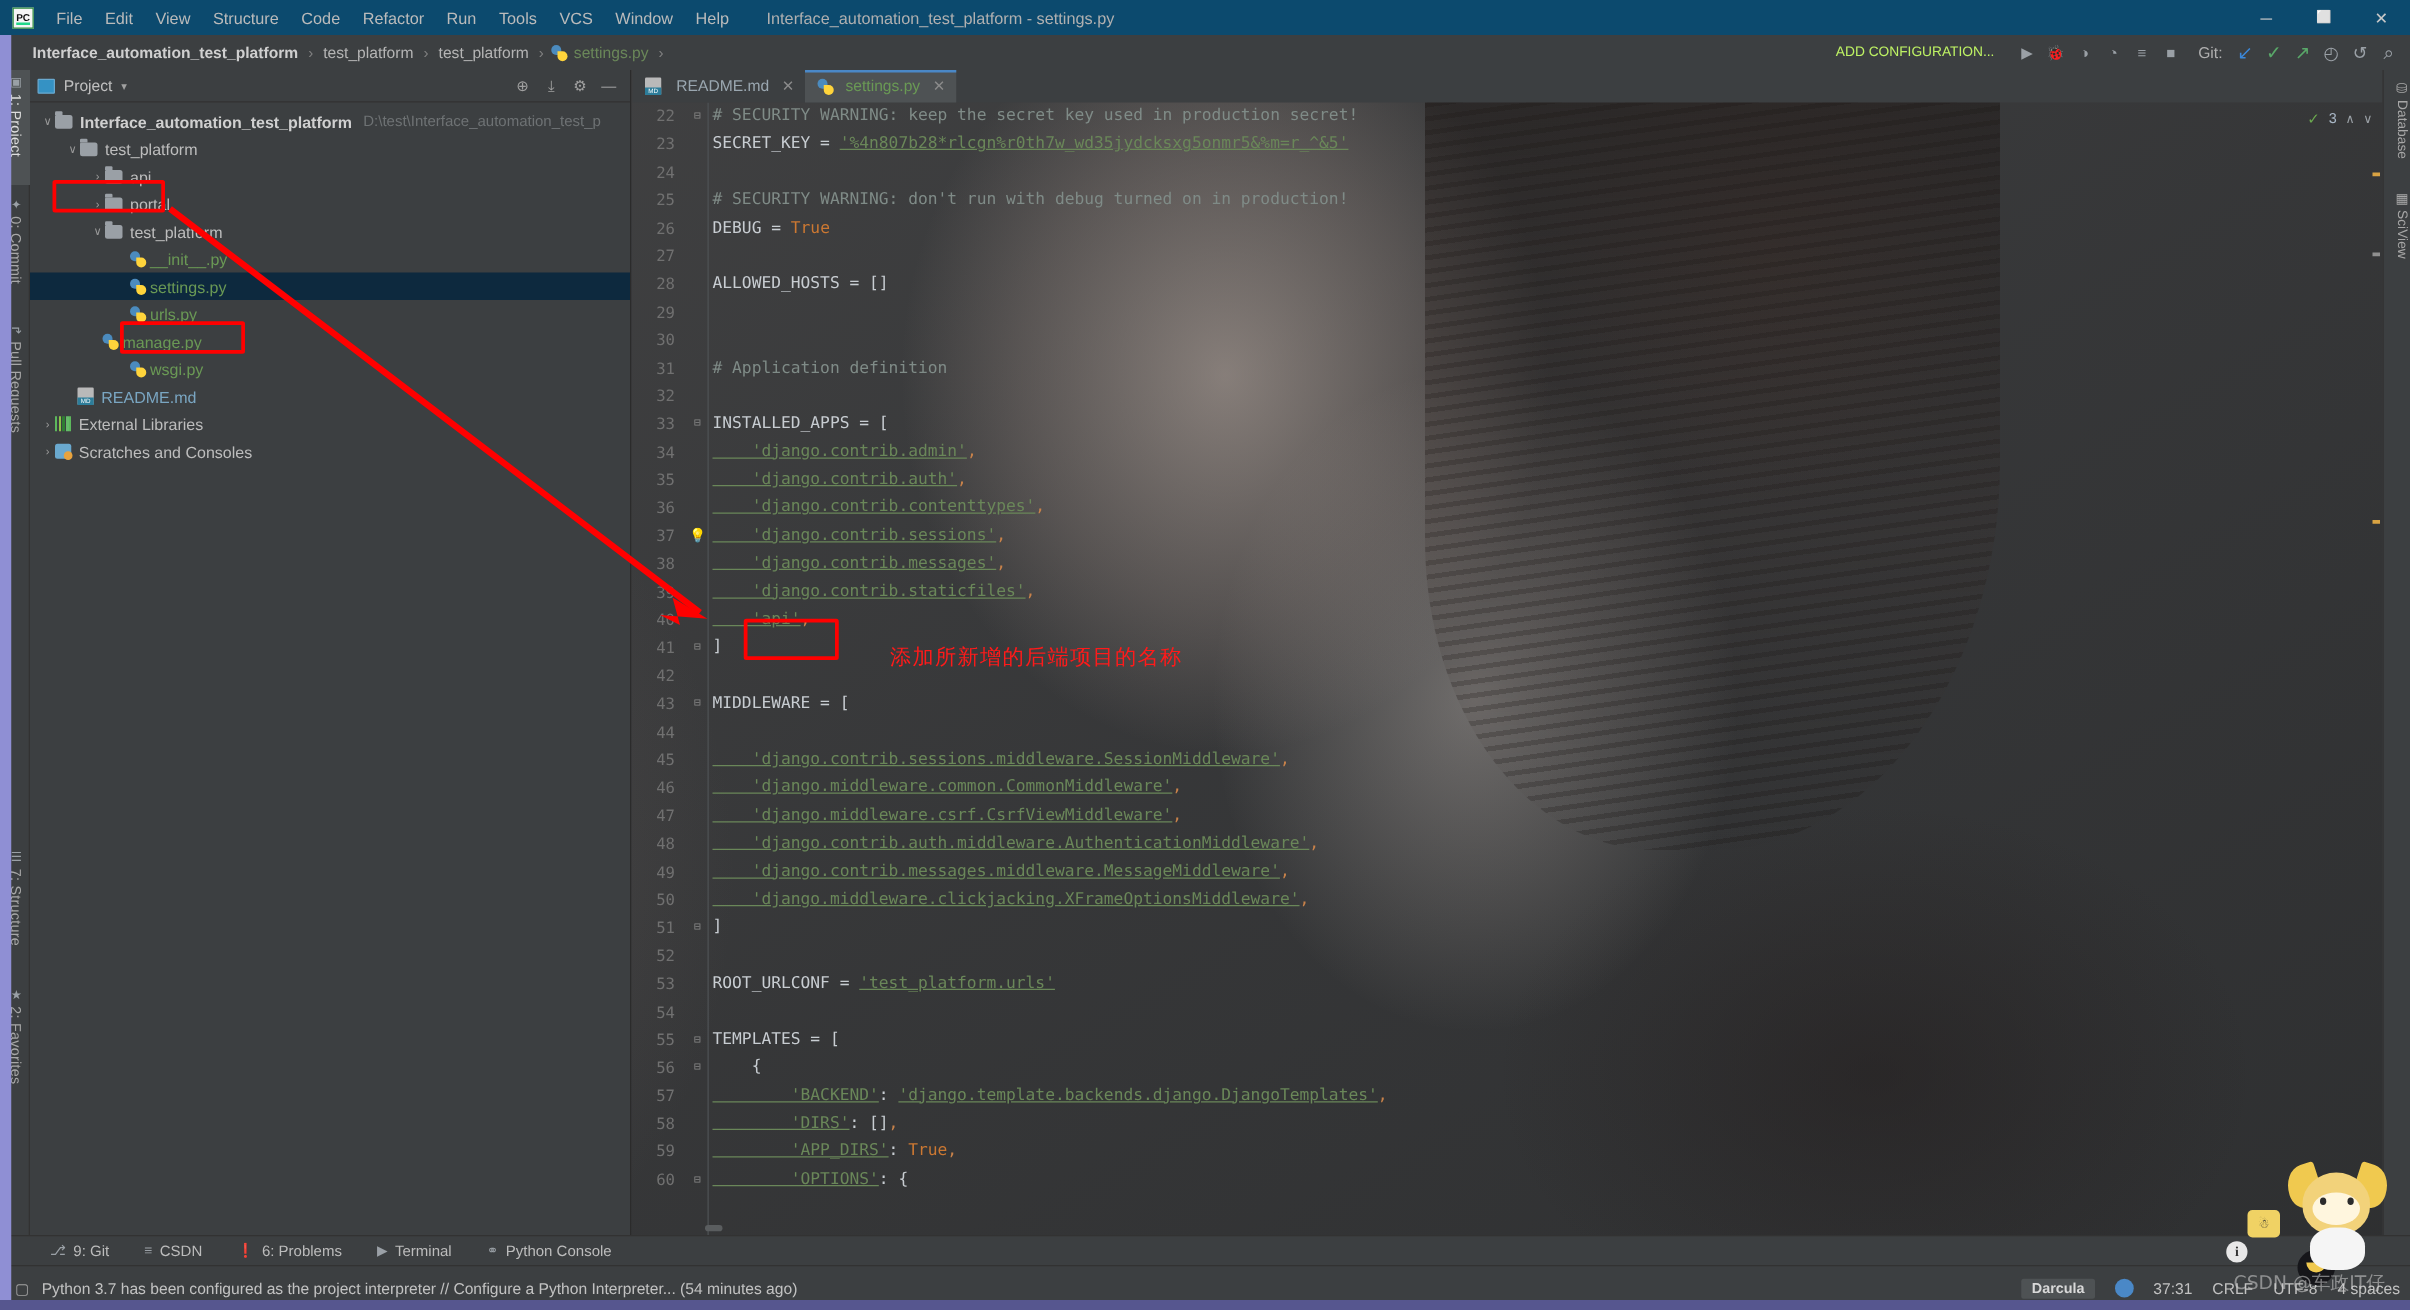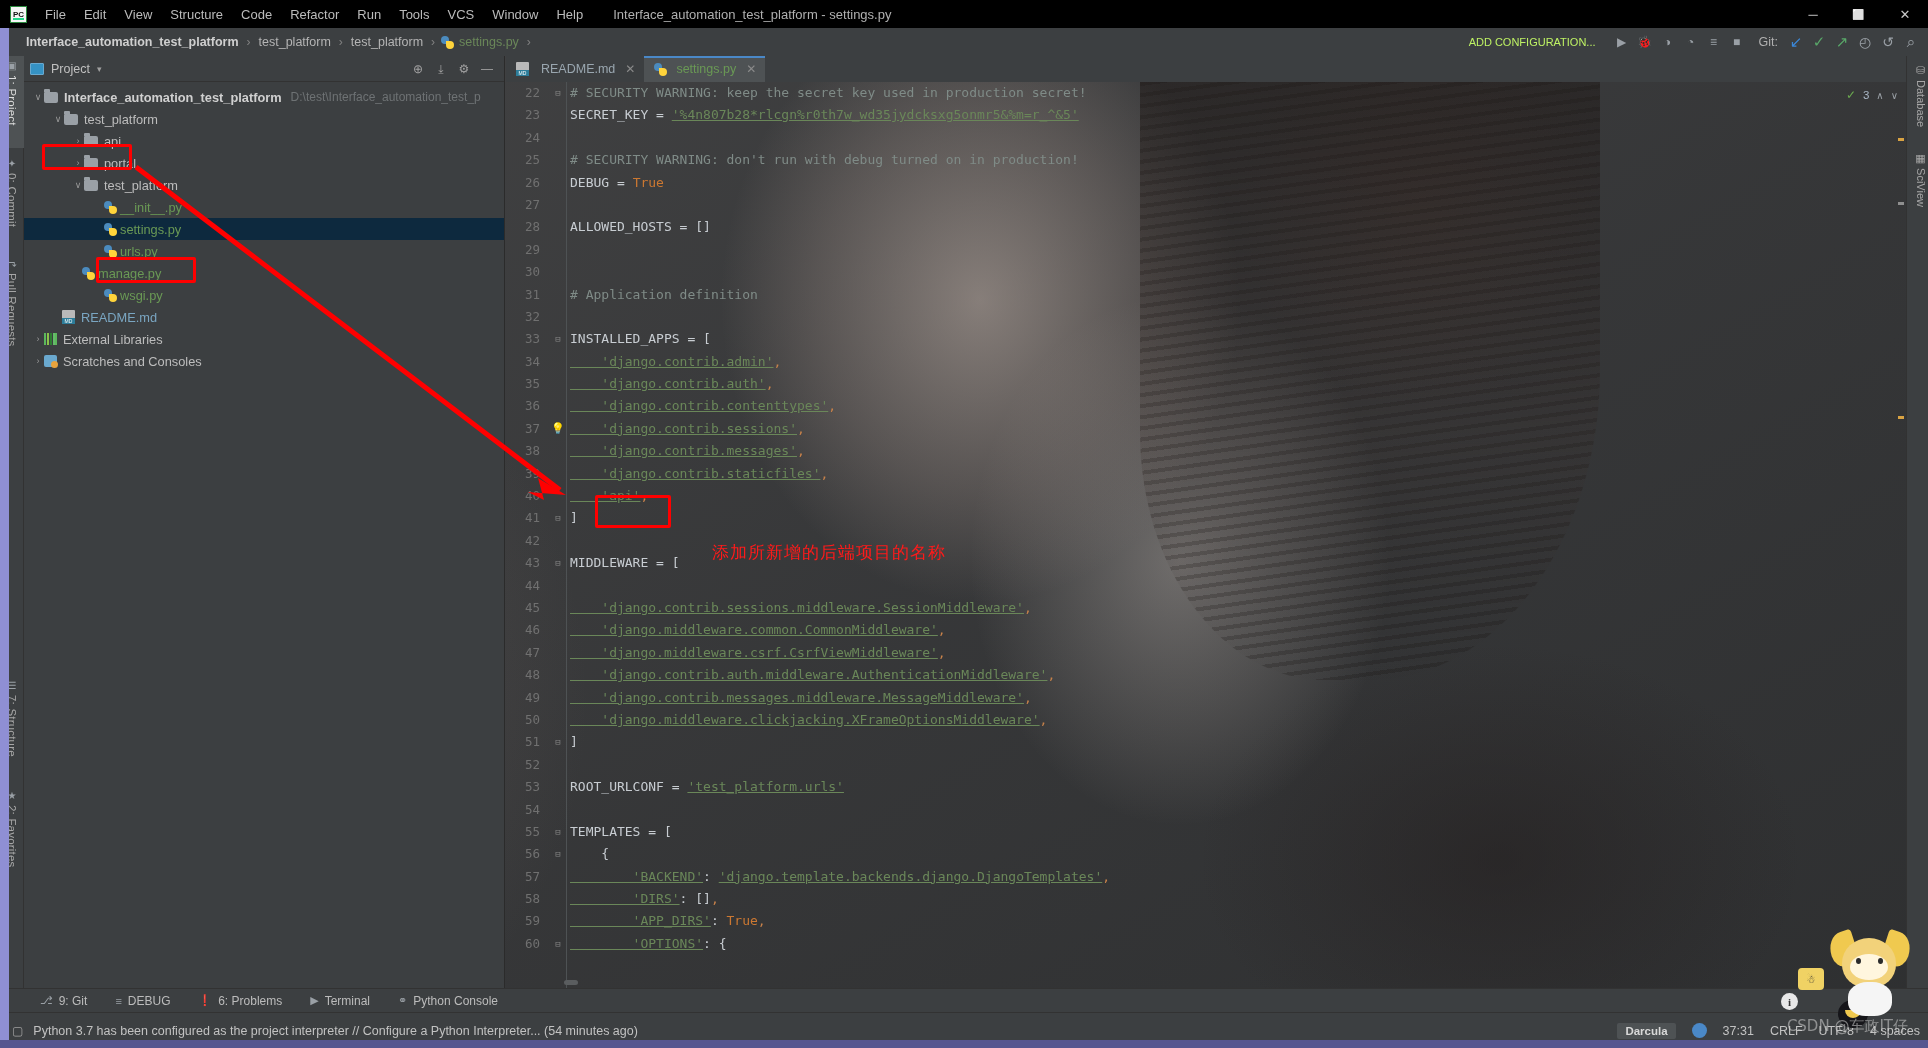--- a/index.html
+++ b/index.html
@@ -33,21 +33,21 @@
     background:
       linear-gradient(178deg, rgba(30,24,22,0.55), rgba(60,48,44,0.18) 60%, rgba(0,0,0,0) 100%),
       repeating-linear-gradient(172deg, rgba(20,16,14,0.22) 0 4px, rgba(0,0,0,0) 4px 11px);
     border-radius: 0 0 50% 40%;
     pointer-events: none;
   }
 
   
   .titlebar {
     position: absolute; left: 0; top: 0; width: 1928px; height: 28px;
-    background: #000000;
+    background: #0c4a6e;
     display: flex; align-items: center;
   }
   .pc-logo {
     width: 17px; height: 17px; margin-left: 10px; margin-right: 10px;
     background: #f5f5f5; color: #111; font-size: 8px; font-weight: bold;
     display: flex; align-items: center; justify-content: center;
     border: 1px solid #2b8a3e; position: relative;
   }
   .pc-logo::after {
     content: ""; position: absolute; left: 2px; bottom: 2px; width: 11px; height: 2px; background: #21d789;
@@ -627,30 +627,30 @@
 
   <div class="red-box" style="left:42px; top:144px; width:90px; height:26px;"></div>
   <div class="red-box" style="left:96px; top:257px; width:100px; height:26px;"></div>
   <div class="red-box" style="left:595px; top:495px; width:76px; height:33px;"></div>
 
   <svg class="red-arrow" style="left:0;top:0;width:1928px;height:1048px" viewBox="0 0 1928 1048">
     <line x1="136" y1="167" x2="560" y2="490" stroke="#ff0000" stroke-width="5"></line>
     <polygon points="566,495 538,478 544,500 528,492" fill="#ff0000"></polygon>
   </svg>
 
-  <div class="zh-note" style="left:712px; top:541px;">添加所新增的后端项目的名称</div>
+  <div class="zh-note" style="left:712px; top:514px;">添加所新增的后端项目的名称</div>
 
   <div class="toolwin-bar">
     <div class="tw">
       <span class="twi">⎇</span>
       <span>9: Git</span>
     </div>
     <div class="tw">
       <span class="twi">≡</span>
-      <span>DEBUG</span>
+      <span>CSDN</span>
     </div>
     <div class="tw">
       <span class="twi">❗</span>
       <span>6: Problems</span>
     </div>
     <div class="tw">
       <span class="twi">▶</span>
       <span>Terminal</span>
     </div>
     <div class="tw">

